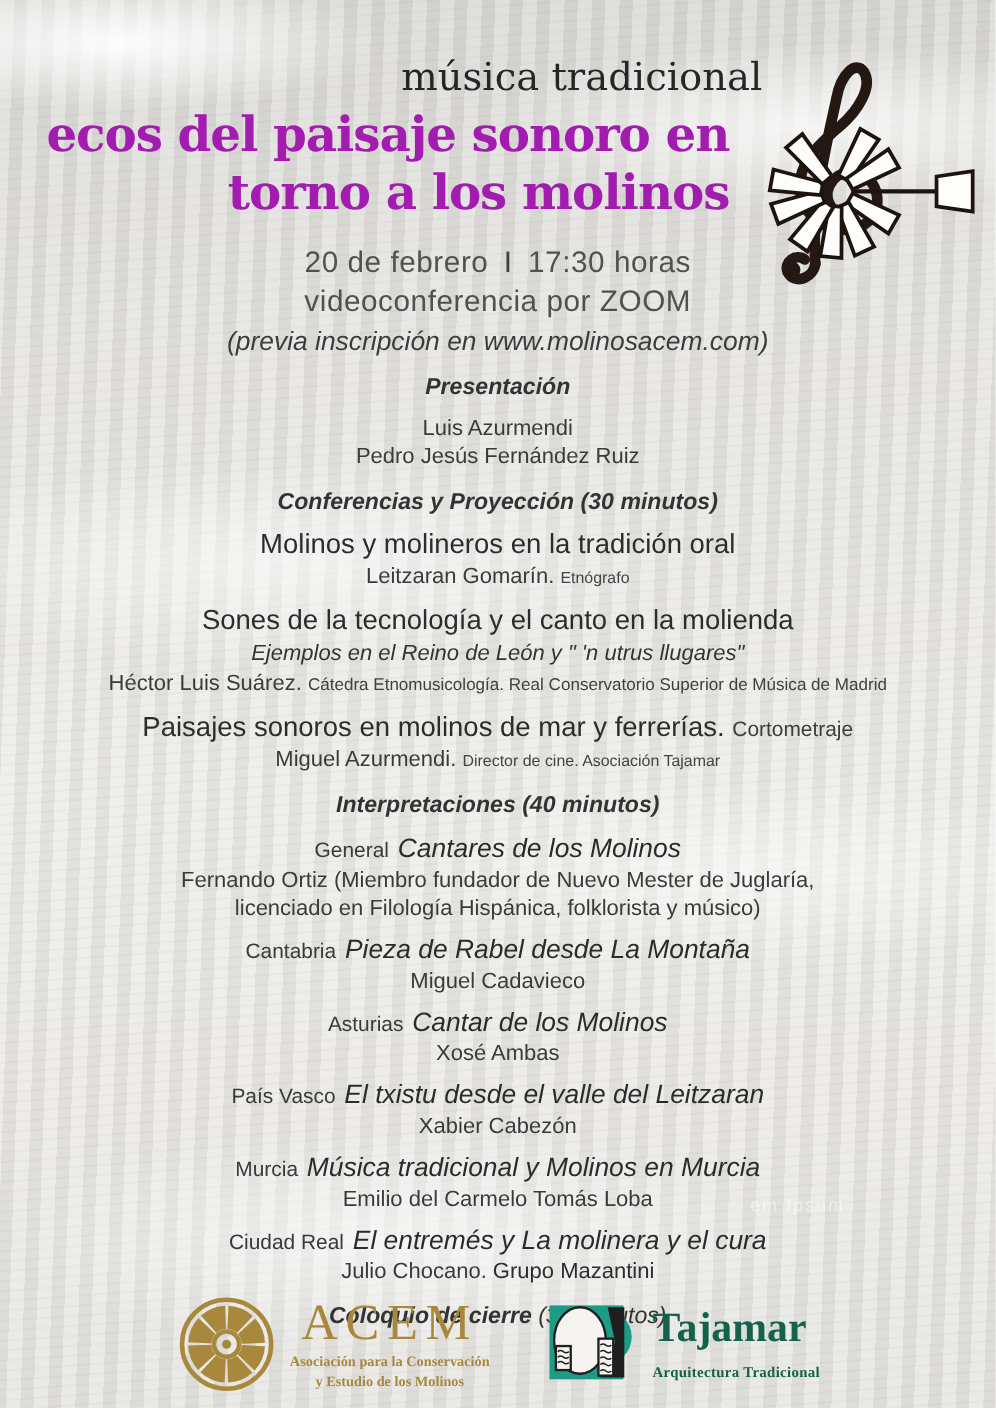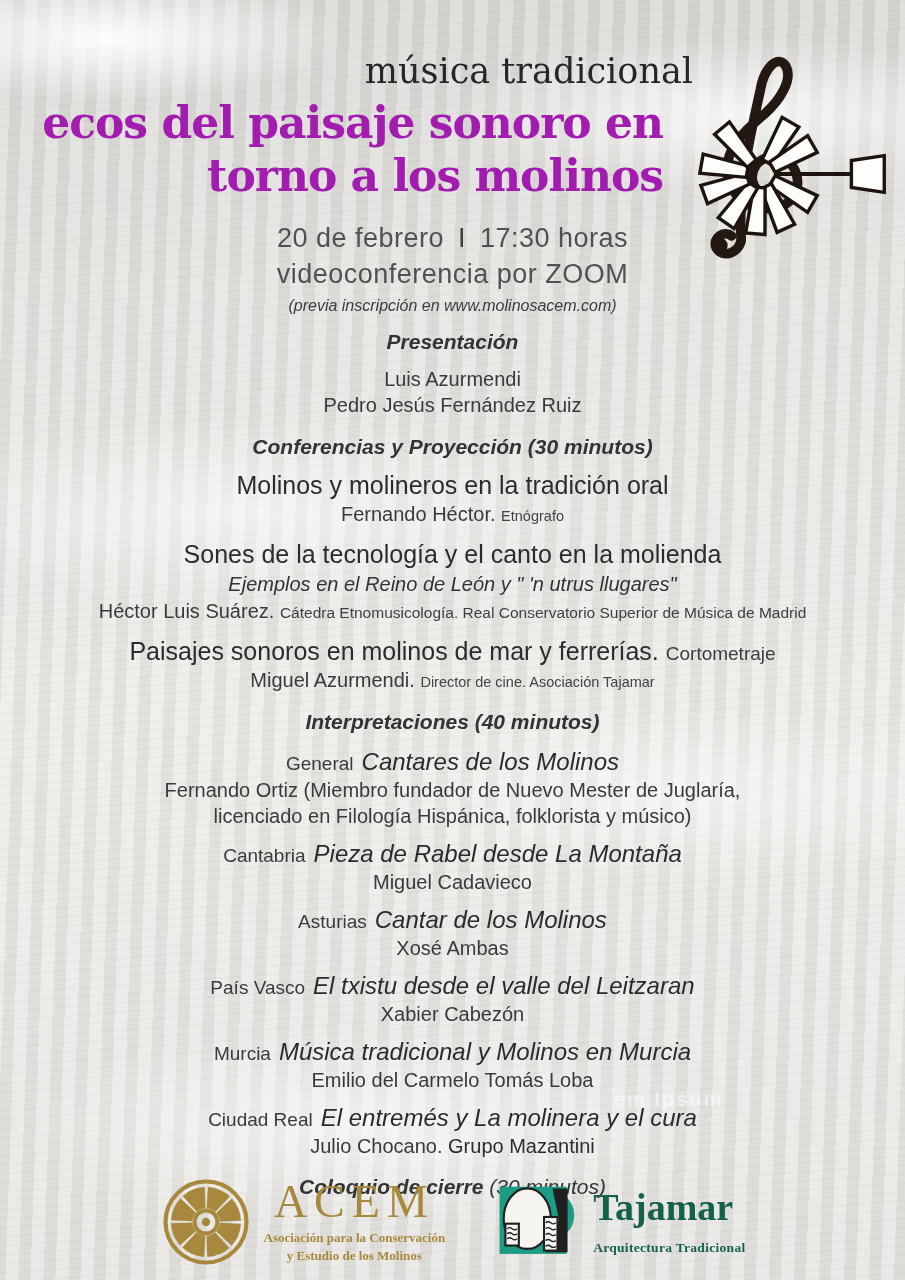--- a/index.html
+++ b/index.html
@@ -22,38 +22,38 @@
   .kicker{font-family:"DejaVu Serif",serif;font-weight:400;font-size:35px;color:#262626;
     letter-spacing:0;margin-right:-30px;}
   .big-title{font-family:"DejaVu Serif",serif;font-weight:800;font-size:44px;line-height:1.12;
     color:#a21caf;letter-spacing:-1px;margin-top:4px;}
   .clef{left:660px;top:26px;}
   
   .col{position:absolute;top:0;left:0;right:0;text-align:center;}
   .p-date{margin-top:222px;font-size:27px;color:#515151;letter-spacing:.5px;}
   .p-date .sep{display:inline-block;margin:0 14px;font-weight:400;color:#3f3f3f;}
   .p-video{font-size:27px;color:#515151;margin-top:2px;letter-spacing:.5px;}
-  .p-prev{font-size:16px;font-style:italic;color:#3c3c3c;margin-top:4px;}
+  .p-prev{font-size:24px;font-style:italic;color:#3c3c3c;margin-top:4px;}
   .sec-head{font-size:21px;font-style:italic;font-weight:600;color:#333;}
   .sec-head .paren{font-weight:600;}
   .sec-head .paren-lt{font-weight:400;}
   .mt-sec{margin-top:13px;}
   .name{font-size:20px;color:#3a3a3a;}
   .talk-title{font-size:25px;color:#2c2c2c;}
   .suffix{font-size:19px;color:#3d3d3d;}
   .role{font-size:14.5px;color:#444;margin-top:14px;}
   .role-lg{font-size:15.5px;color:#3f3f3f;}
   .sub{font-size:20px;font-style:italic;color:#333;}
   .interp-head{font-size:19px;color:#3a3a3a;}
   .i-title{font-size:24px;font-style:italic;color:#2b2b2b;margin-left:8px;text-align:right;}
   .grupo{font-size:20px;color:#2d2d2d;}
   .m12{margin-top:12px;} .m10{margin-top:10px;}
   .m2{margin-top:2px;} .m1{margin-top:1px;}
   
-  .watermark{left:614px;top:1088px;font-size:20px;font-weight:bold;color:#ffffff;
+  .watermark{left:682px;top:1088px;font-size:16px;font-weight:normal;color:#ffffff;
     opacity:.5;letter-spacing:2px;}
   
   .footer{top:1176px;left:0;right:0;display:flex;justify-content:center;
     align-items:center;gap:52px;}
   .logo-row{display:flex;align-items:center;gap:12px;}
   .acem-text{text-align:center;color:#a8883c;font-family:"Liberation Serif",serif;}
   .acem-name{font-size:46px;letter-spacing:7px;line-height:1;}
   .acem-tag{font-size:13px;font-weight:600;line-height:1.35;margin-top:4px;}
   .taj-text{text-align:left;color:#14624b;font-family:"Liberation Serif",serif;}
   .taj-name{font-size:38px;font-weight:bold;line-height:1;}
@@ -127,21 +127,21 @@
 
     <section>
       <p class="sec-head" style="margin-top:16px;">
         <span>Conferencias y Proyección</span>
         <span class="paren">(30 minutos)</span>
       </p>
 
       <div>
         <p class="talk-title m10">Molinos y molineros en la tradición oral</p>
         <p class="name m1">
-          <span>Fernando Héctor.</span>
+          <span>Leitzaran Gomarín.</span>
           <span class="role">Etnógrafo</span>
         </p>
       </div>
 
       <div>
         <p class="talk-title m12">Sones de la tecnología y el canto en la molienda</p>
         <p class="sub m1">Ejemplos en el Reino de León y " 'n utrus llugares"</p>
         <p class="name m2">
           <span>Héctor Luis Suárez.</span>
           <span class="role-lg">Cátedra Etnomusicología. Real Conservatorio Superior de Música de Madrid</span>

